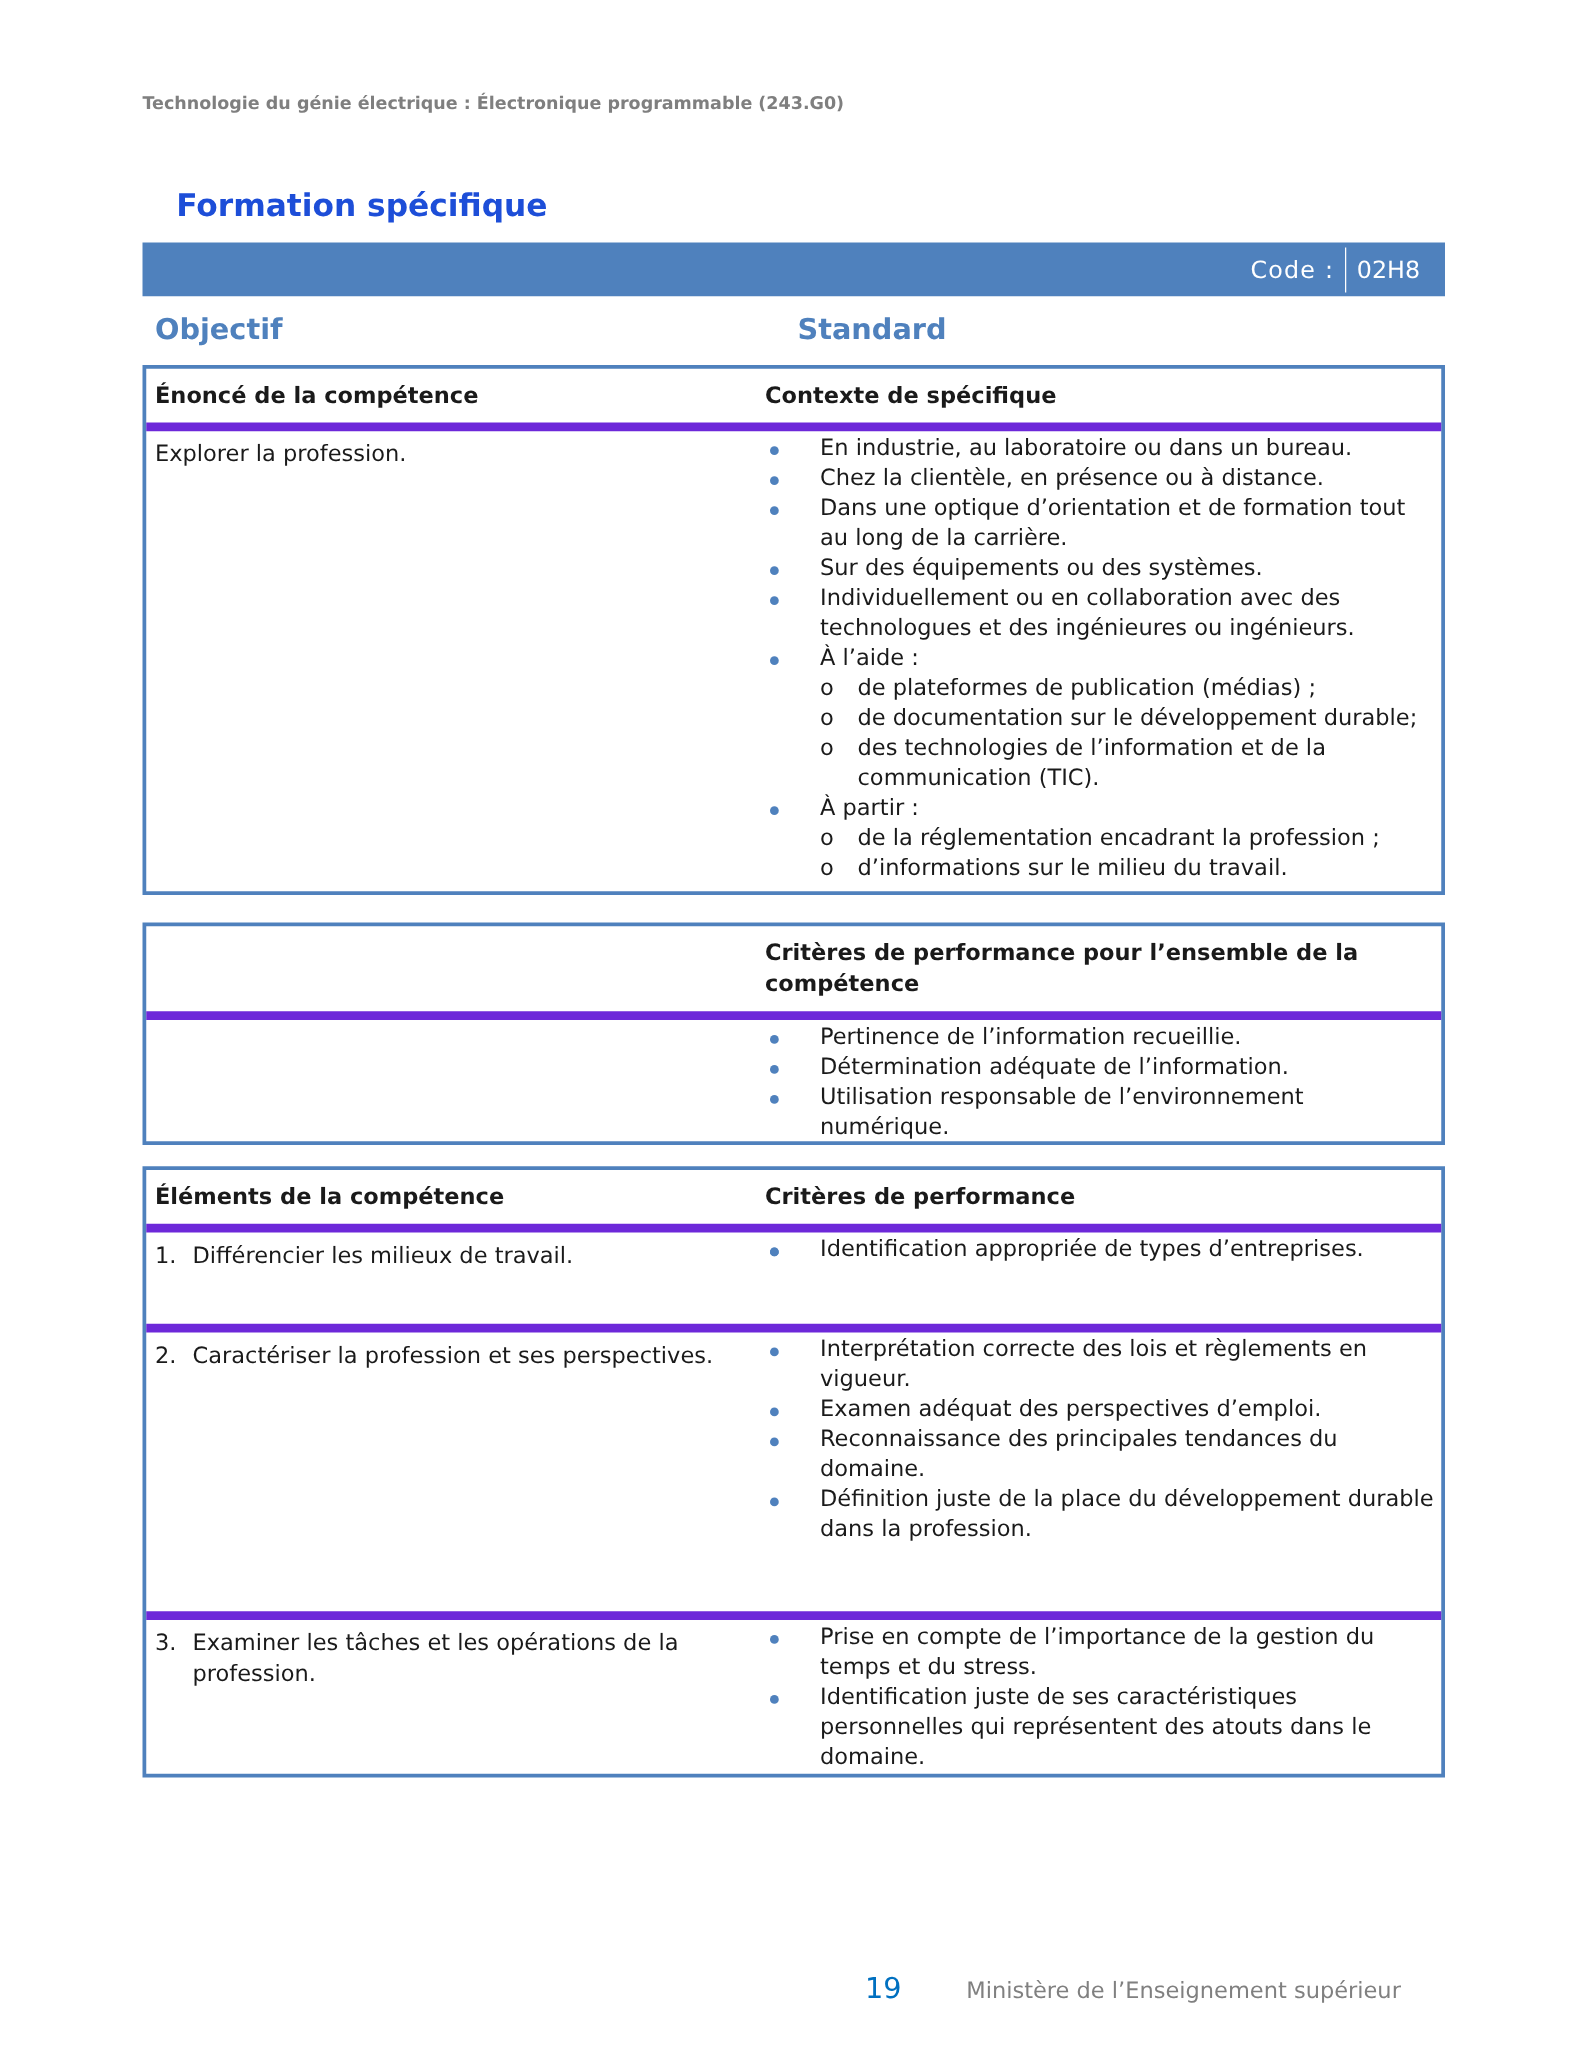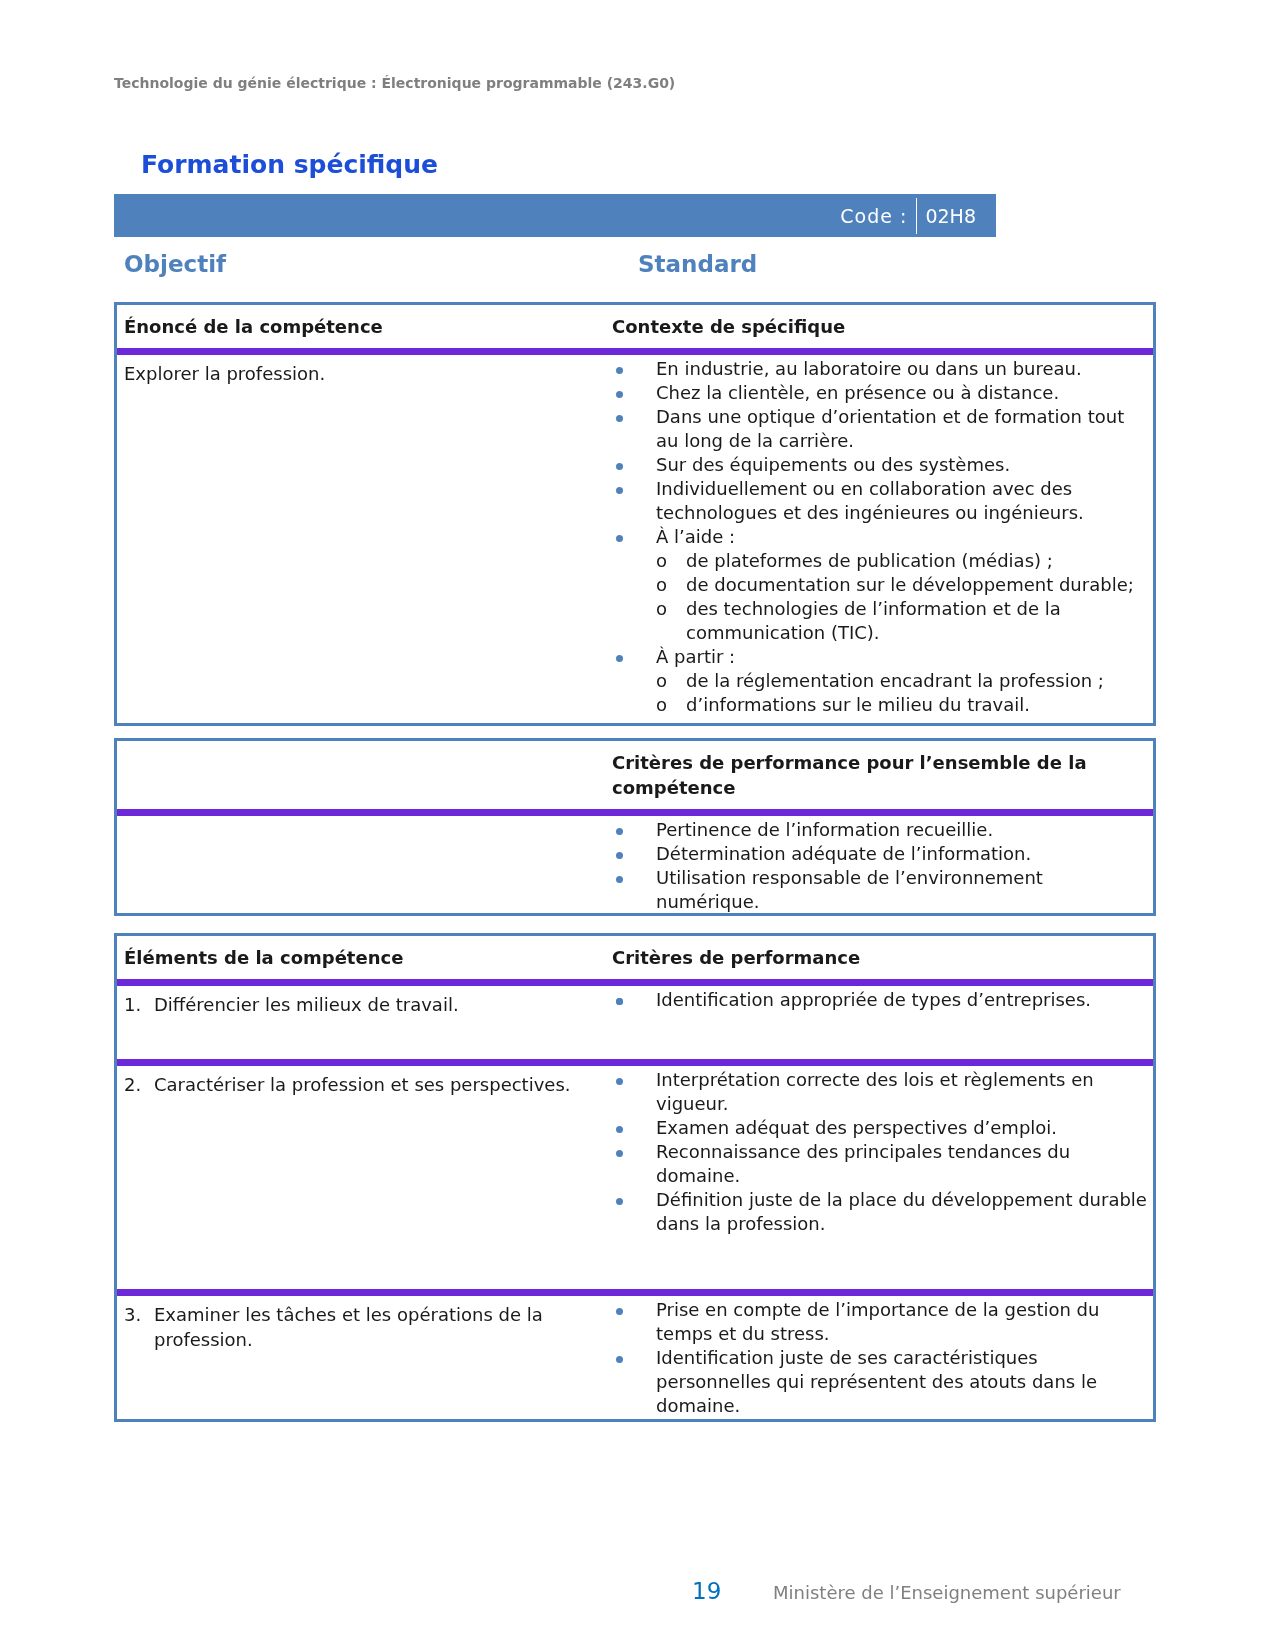--- a/index.html
+++ b/index.html
@@ -11,21 +11,21 @@
 
     .running-header {
       position: absolute; left: 114px; top: 75px;
       font-size: 14px; font-weight: bold; color: #7f7f7f;
     }
     .section-title {
       position: absolute; left: 114px; top: 150px;
       font-size: 25px; font-weight: bold; color: #1d4ed8; margin-left: 27px;
     }
     .code-bar {
-      position: absolute; left: 114px; top: 194px; width: 882px; height: 43px;
+      position: absolute; left: 114px; top: 194px; width: 1042px; height: 43px;
       background: #4f81bd; display: flex; justify-content: flex-end; align-items: center;
       color: #ffffff; font-size: 19px; padding-right: 20px;
     }
     .code-bar .code-label { padding-right: 9px; letter-spacing: 1px; }
     .code-bar .code-sep { width: 1px; height: 36px; background: #ffffff; margin-right: 8px; }
     .col-headings {
       position: absolute; top: 251px; left: 114px; width: 1042px; height: 34px;
       font-size: 23px; font-weight: bold; color: #4f81bd;
     }
     .col-headings .h-left { position: absolute; left: 10px; top: 0; }
@@ -76,21 +76,21 @@
     <span class="code-label">Code :</span>
     <span class="code-sep"></span>
     <span class="code-value">02H8</span>
   </div>
 
   <div class="col-headings">
     <span class="h-left">Objectif</span>
     <span class="h-right">Standard</span>
   </div>
 
-  <div class="box" style="top:302px; height:424px;">
+  <div class="box" style="top:292px; height:424px;">
     <div class="row hdr">
       <div class="cell-left">Énoncé de la compétence</div>
       <div class="cell-right">Contexte de spécifique</div>
     </div>
     <div class="row">
       <div class="cell-left" style="padding-top:6px;">Explorer la profession.</div>
       <div class="cell-right" style="padding-top:2px; line-height:24px;">
         <ul class="bullets">
           <li><span class="dot"></span><span>En industrie, au laboratoire ou dans un bureau.</span></li>
           <li><span class="dot"></span><span>Chez la clientèle, en présence ou à distance.</span></li>

